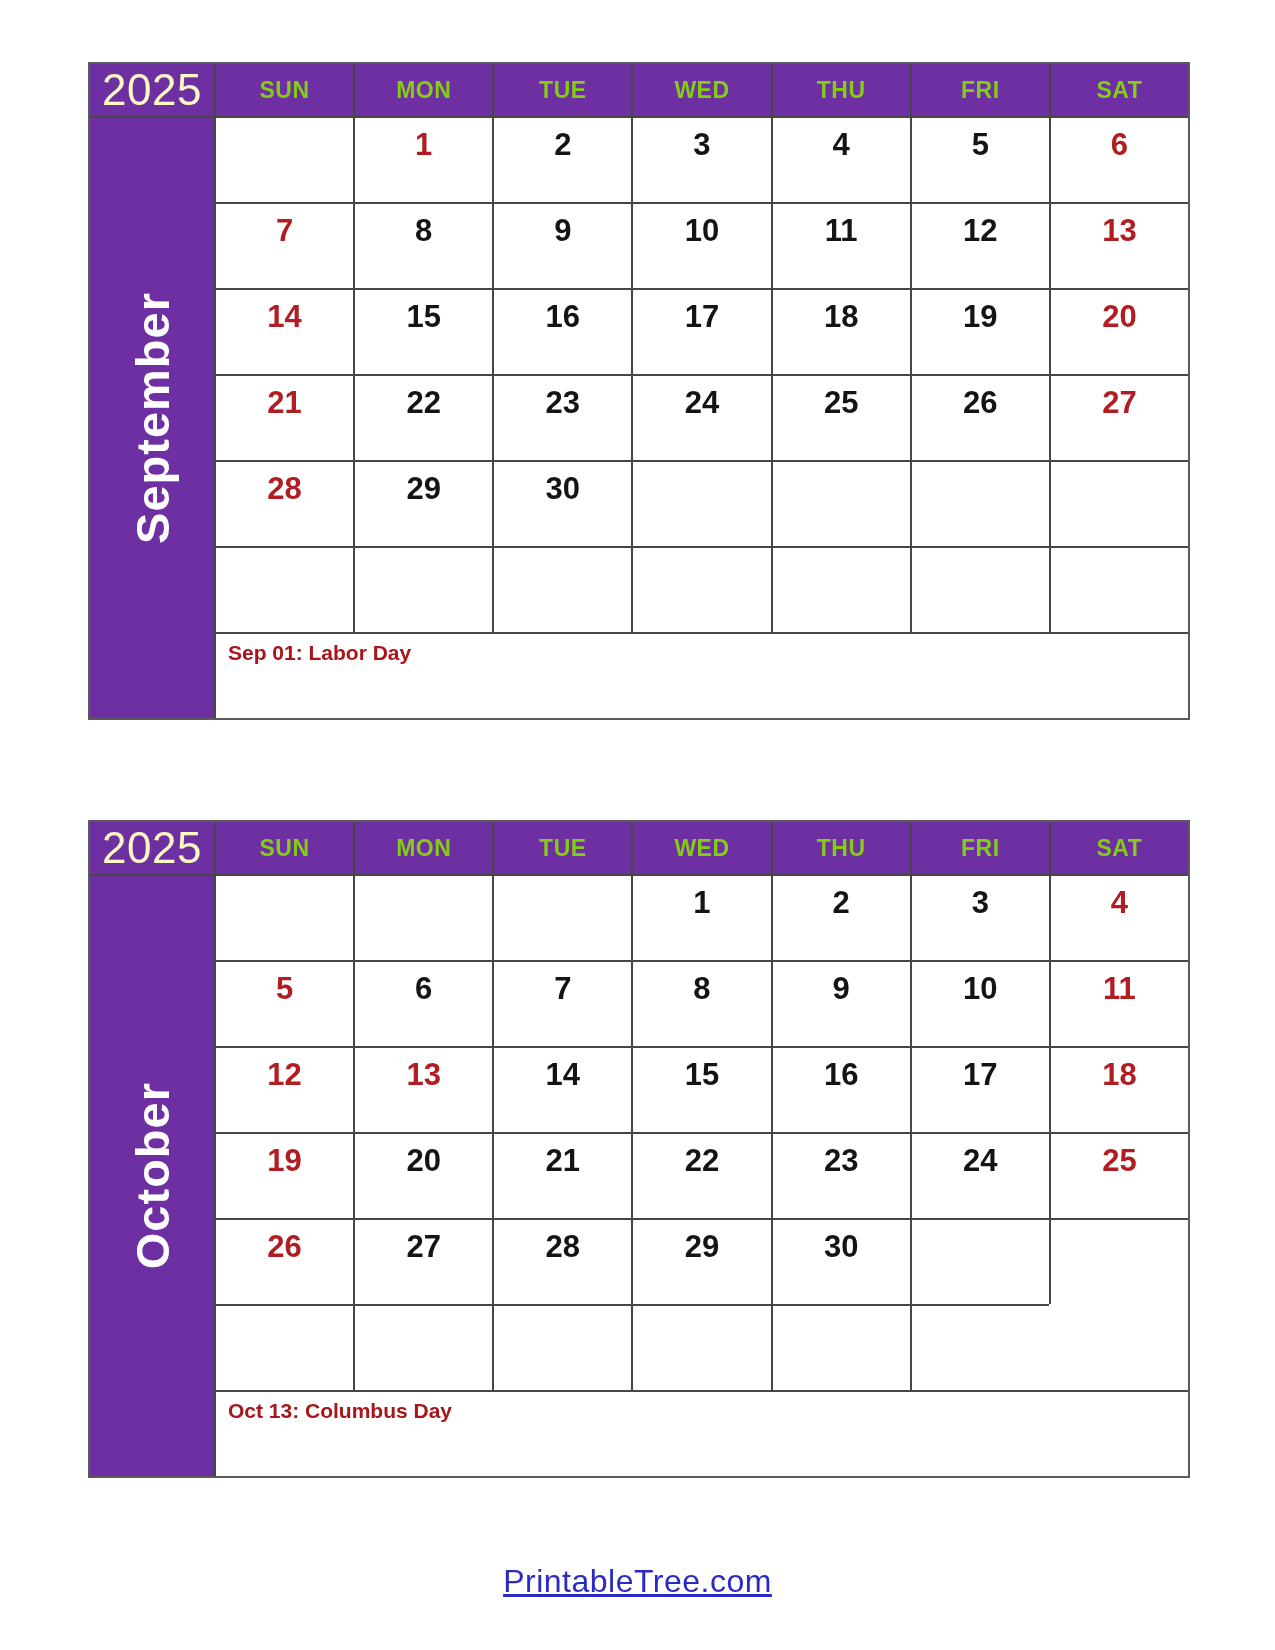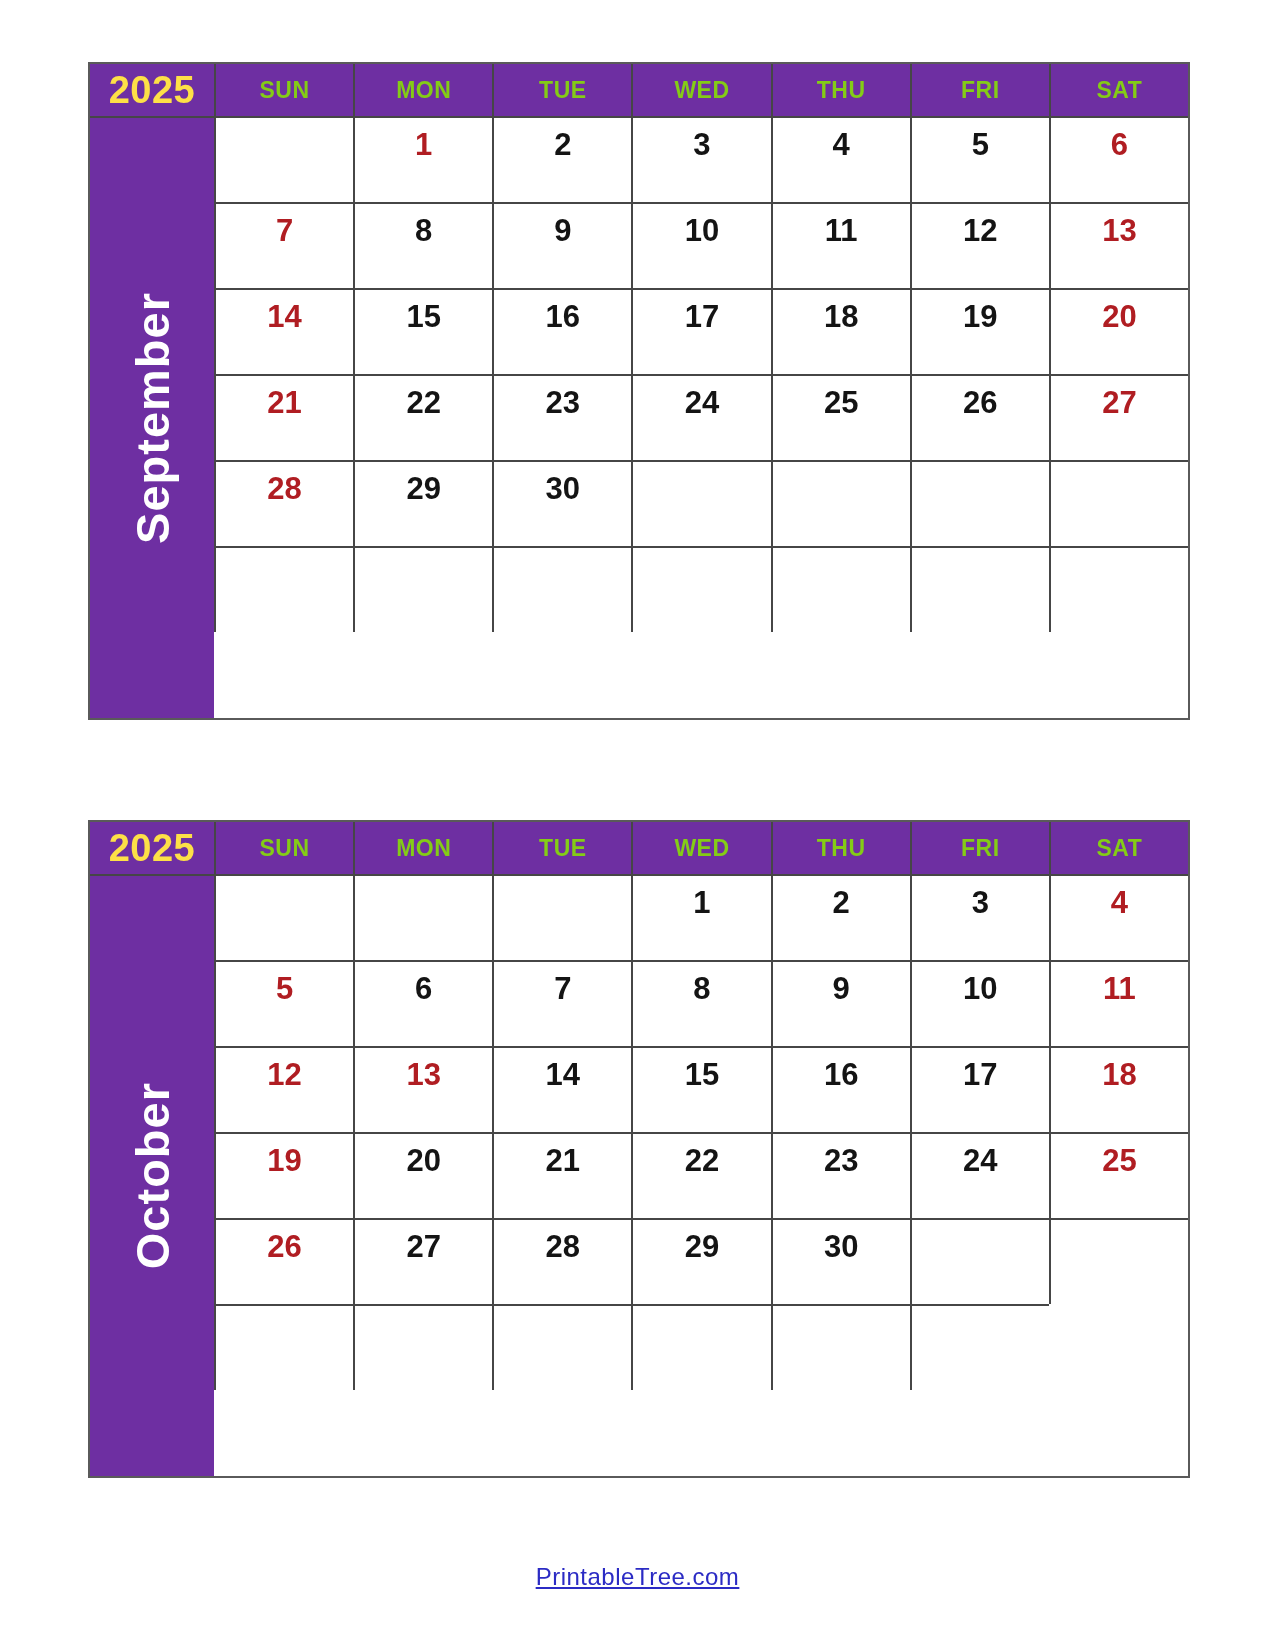--- a/index.html
+++ b/index.html
@@ -27,23 +27,23 @@
     grid-template-columns: 124px repeat(7, 1fr);
     grid-template-rows: 52px repeat(7, 86px);
     border: 2px solid var(--outer);
     background: #ffffff;
   }
   .calendar.september { top: 62px; }
   .calendar.october  { top: 820px; }
 
   .year-cell {
     background: var(--purple);
-    color: #fde047;
+    color: #fef9c3;
     display: flex; align-items: center; justify-content: center;
-    font-size: 38px; font-weight: bold;
+    font-size: 44px; font-weight: normal;
     letter-spacing: 0.5px;
   }
   .dow-cell {
     background: var(--purple);
     color: #84cc16;
     display: flex; align-items: center; justify-content: center;
     font-size: 23px; font-weight: bold;
     letter-spacing: 0.5px;
     border-left: 2px solid var(--line);
   }
@@ -87,41 +87,42 @@
   }
   .footer {
     position: absolute;
     top: 1563px;
     left: 0;
     width: 100%;
     text-align: center;
   }
   .footer a {
     color: var(--link-blue);
-    font-size: 24px;
+    font-size: 32px;
     font-weight: 400;
     letter-spacing: 0.5px;
     cursor: pointer;
   }
 </style>
 </head>
 <body>
 
 <section class="calendar september">
   <div class="year-cell">2025</div>
   <div class="dow-cell">SUN</div>
   <div class="dow-cell">MON</div>
   <div class="dow-cell">TUE</div>
   <div class="dow-cell">WED</div>
   <div class="dow-cell">THU</div>
   <div class="dow-cell">FRI</div>
   <div class="dow-cell">SAT</div>
   <div class="month-sidebar">
     <span class="vtext">September</span>
   </div>
+  <div class="holiday-cell">Sep 01: Labor Day</div>
 <div class="date-cell"></div>
     <div class="date-cell red">1</div>
     <div class="date-cell">2</div>
     <div class="date-cell">3</div>
     <div class="date-cell">4</div>
     <div class="date-cell">5</div>
     <div class="date-cell red">6</div>
     <div class="date-cell red">7</div>
     <div class="date-cell">8</div>
     <div class="date-cell">9</div>
@@ -164,20 +165,21 @@
   <div class="dow-cell">SUN</div>
   <div class="dow-cell">MON</div>
   <div class="dow-cell">TUE</div>
   <div class="dow-cell">WED</div>
   <div class="dow-cell">THU</div>
   <div class="dow-cell">FRI</div>
   <div class="dow-cell">SAT</div>
   <div class="month-sidebar">
     <span class="vtext">October</span>
   </div>
+  <div class="holiday-cell">Oct 13: Columbus Day</div>
 <div class="date-cell"></div>
     <div class="date-cell"></div>
     <div class="date-cell"></div>
     <div class="date-cell">1</div>
     <div class="date-cell">2</div>
     <div class="date-cell">3</div>
     <div class="date-cell red">4</div>
     <div class="date-cell red">5</div>
     <div class="date-cell">6</div>
     <div class="date-cell">7</div>

